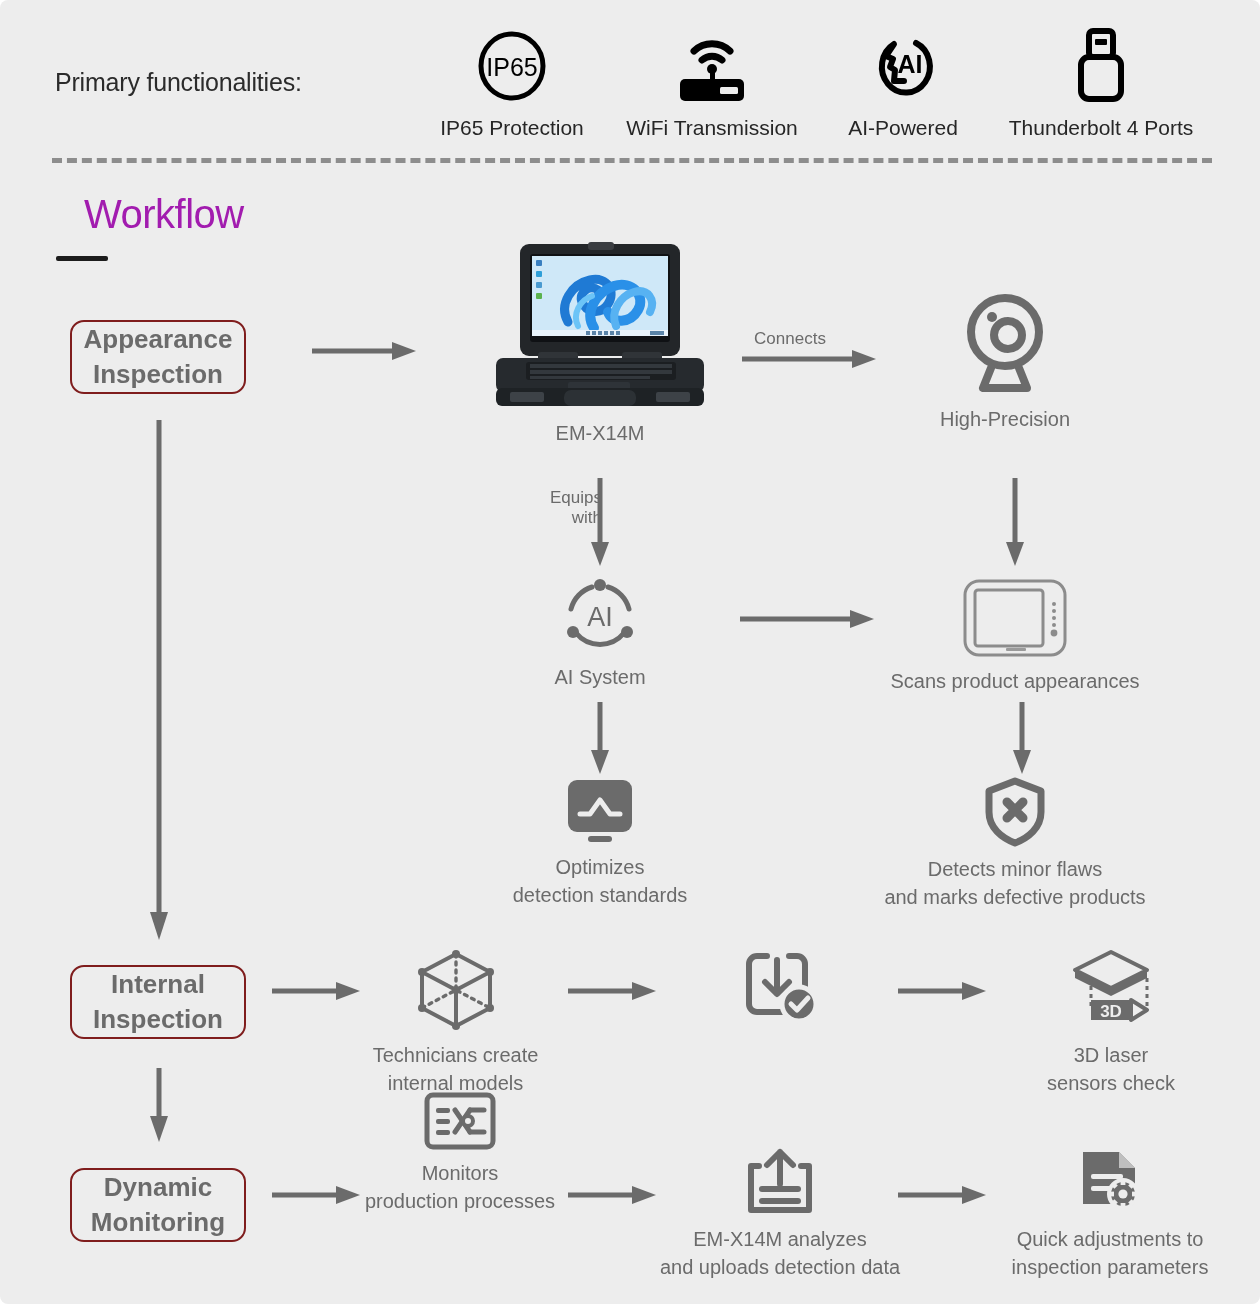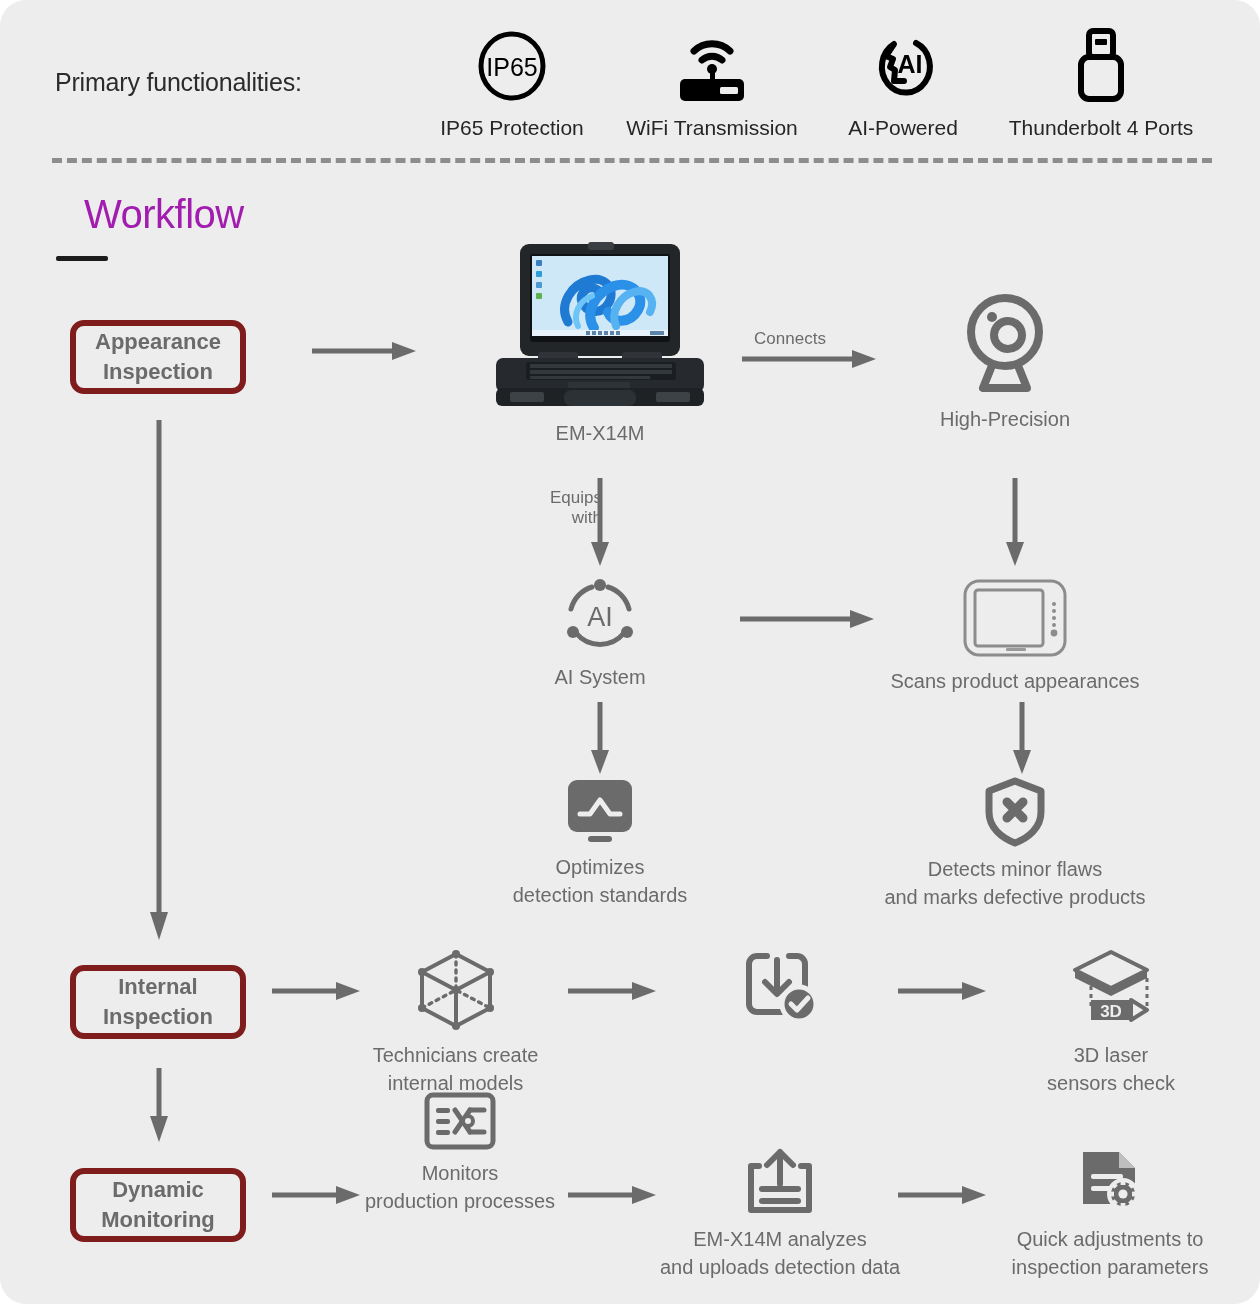--- a/index.html
+++ b/index.html
@@ -10,21 +10,21 @@
     background: #ffffff;
     font-family: "Liberation Sans", sans-serif;
     overflow: hidden;
   }
 
   #stage {
     position: relative;
     width: 1260px;
     height: 1304px;
     background: #ededed;
-    border-radius: 26px;
+    border-radius: 8px;
     overflow: hidden;
   }
 
   
   .hdr-label {
     position: absolute;
     left: 55px;
     top: 68px;
     font-size: 25px;
     color: #2b2b2b;
@@ -77,30 +77,30 @@
     top: 256px;
     width: 52px;
     height: 5px;
     background: #1c1c1c;
     border-radius: 2px;
   }
 
   
   .stage-box {
     position: absolute;
-    border: 6px solid #7f1d1d;
+    border: 2px solid #7f1d1d;
     border-radius: 14px;
     background: #ededed;
     display: flex;
     flex-direction: column;
     align-items: center;
     justify-content: center;
     text-align: center;
     font-weight: bold;
-    font-size: 22px;
+    font-size: 26px;
     line-height: 1.35;
     color: #6b6b6b;
     padding: 6px 10px;
   }
 
   
   .node {
     position: absolute;
     display: flex;
     flex-direction: column;

